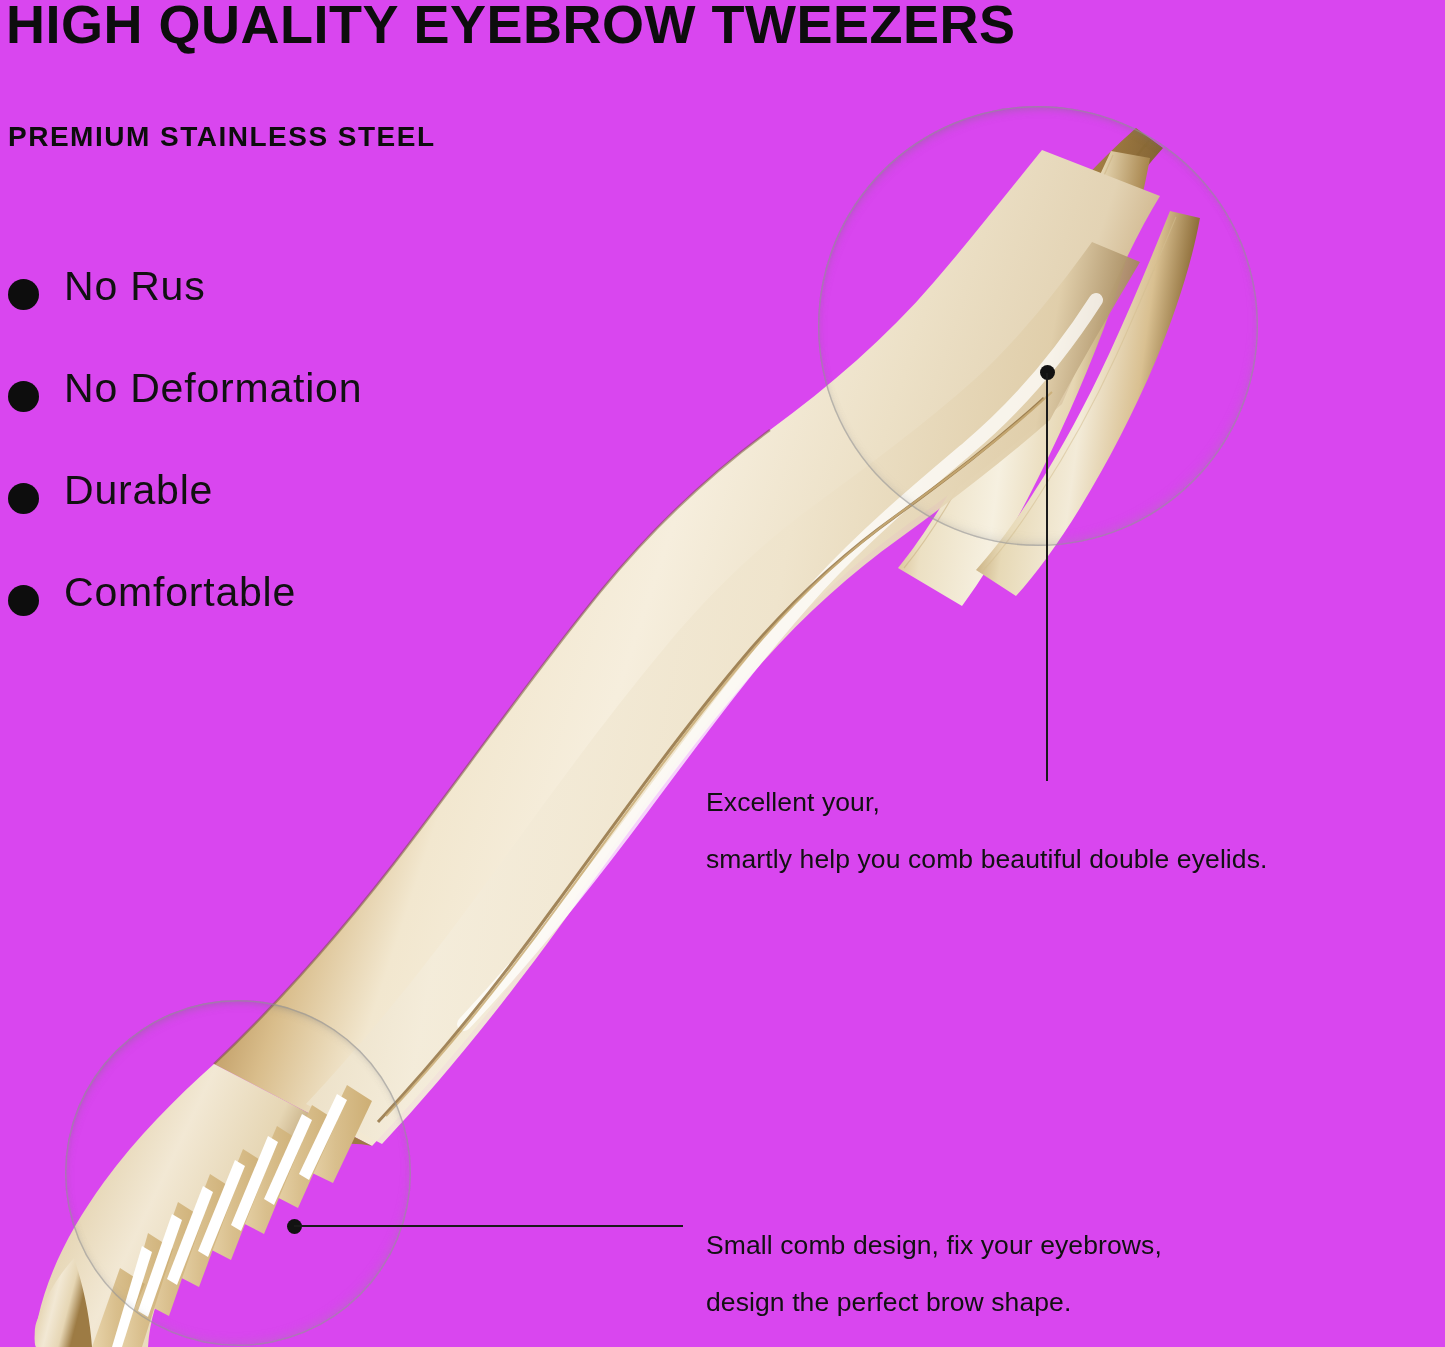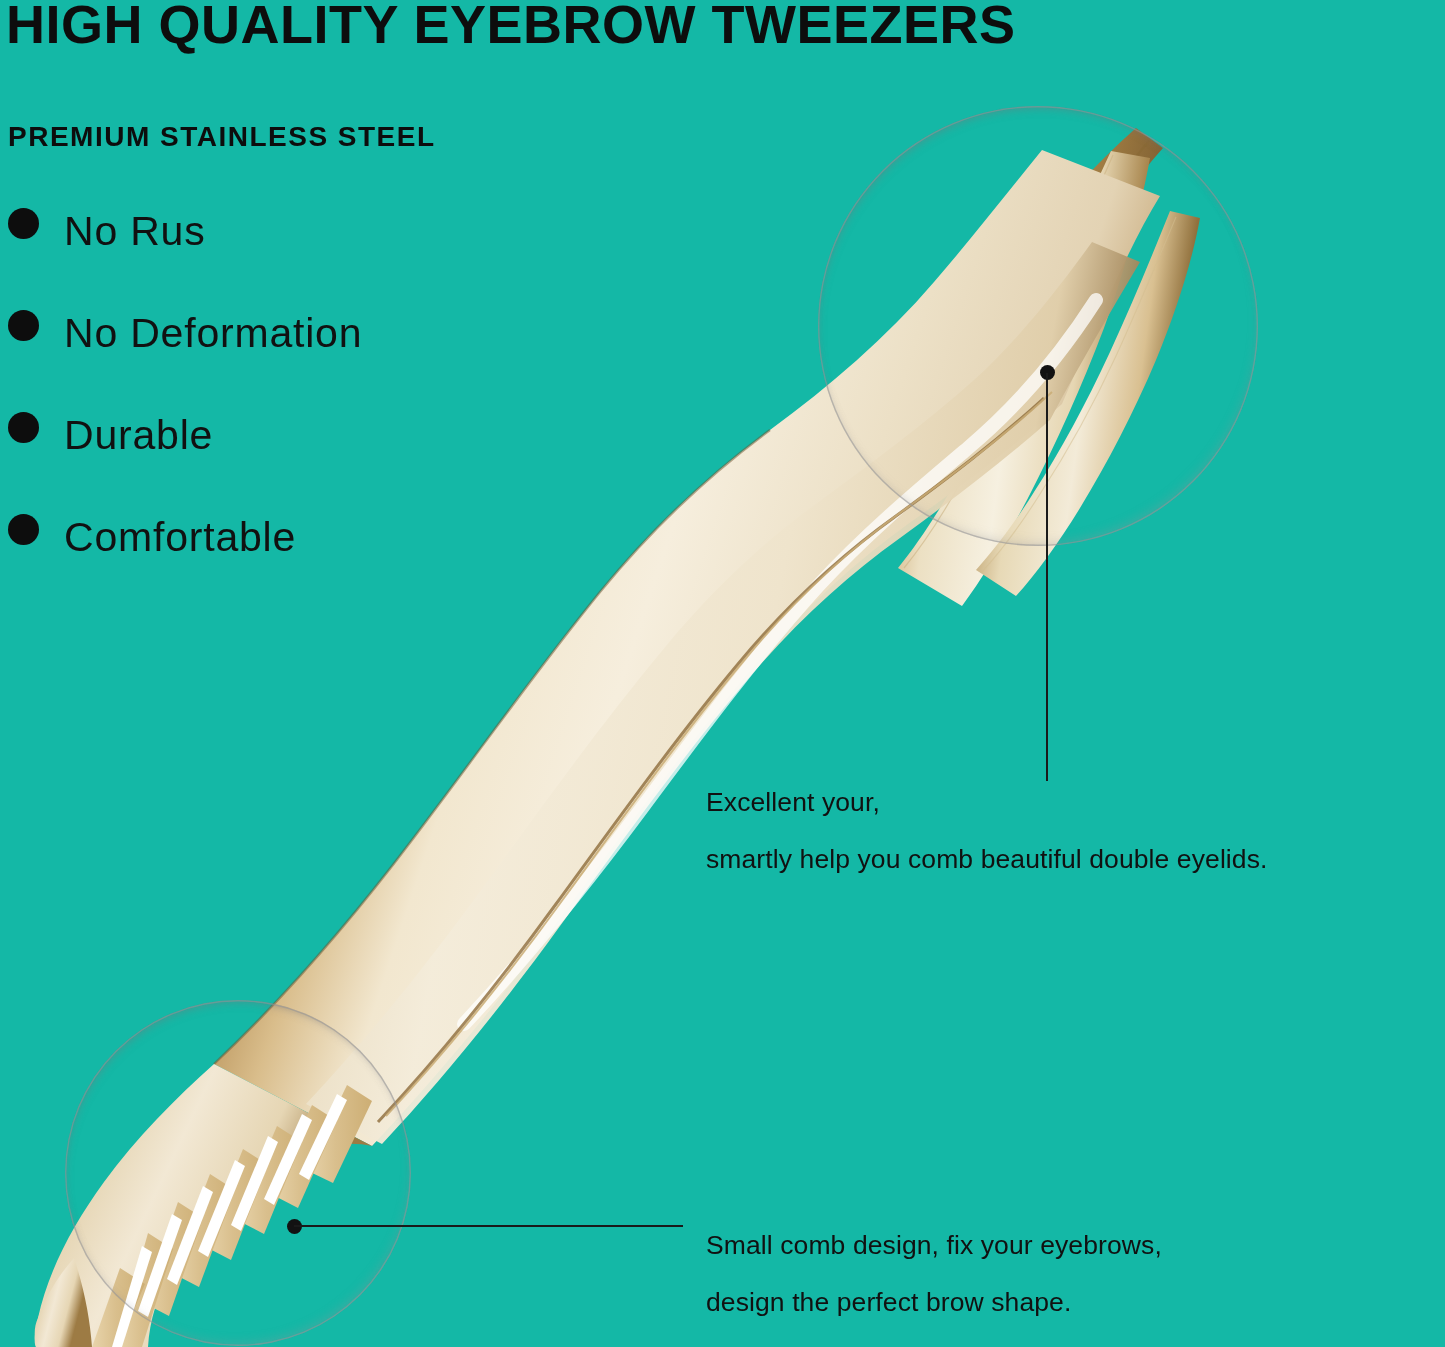--- a/index.html
+++ b/index.html
@@ -14,21 +14,21 @@
     overflow: hidden;
     font-family: "Liberation Sans", sans-serif;
     color: #111111;
   }
 
   #stage {
     position: absolute;
     left: 0; top: 0;
     width: 1445px;
     height: 1347px;
-    background: #14b8a6;
+    background: #d946ef;
   }
 
   
   .title {
     position: absolute;
     left: 6px;
     top: -4px;
     font-size: 54px;
     font-weight: 700;
     letter-spacing: 0.5px;
@@ -50,21 +50,21 @@
 
   
   .features {
     position: absolute;
     left: 8px;
     top: 208px;
     width: 560px;
   }
   .feature-row {
     display: flex;
-    align-items: flex-start;
+    align-items: flex-end;
     height: 102px;
   }
   .bullet-dot {
     width: 31px;
     height: 31px;
     border-radius: 50%;
     background: #0d0d0d;
     flex: 0 0 auto;
   }
   .feature-label {

